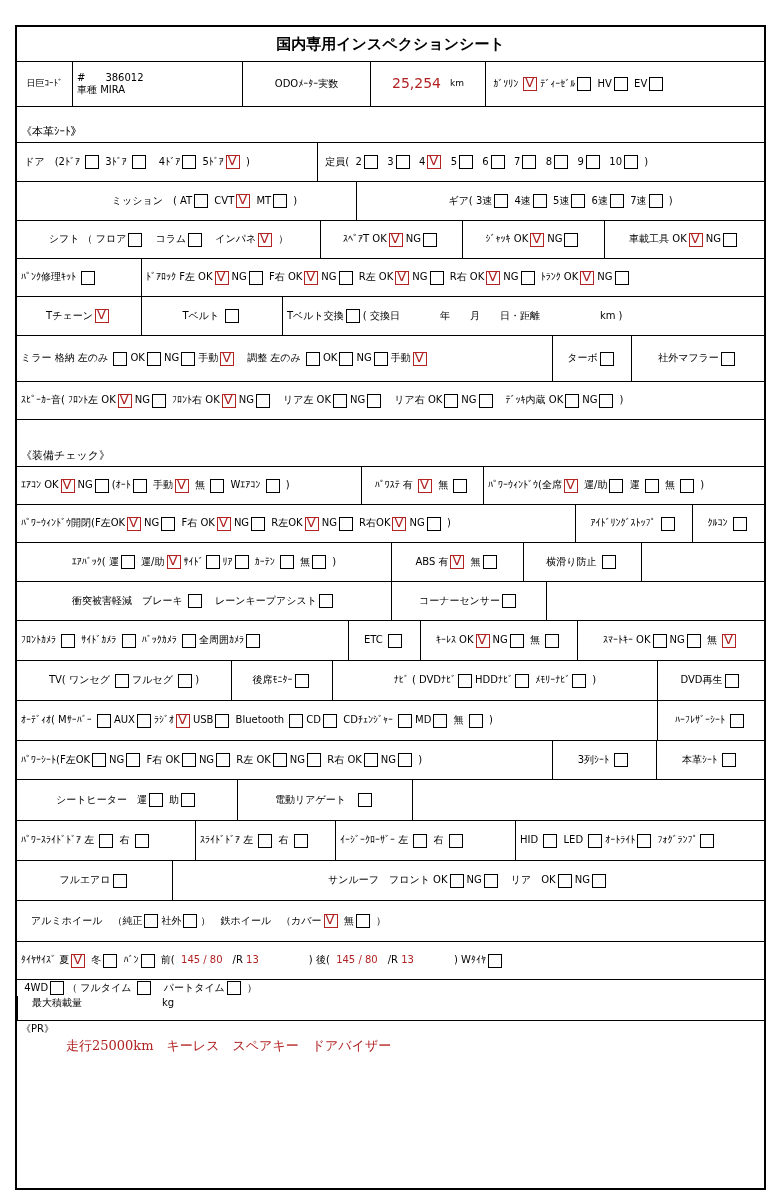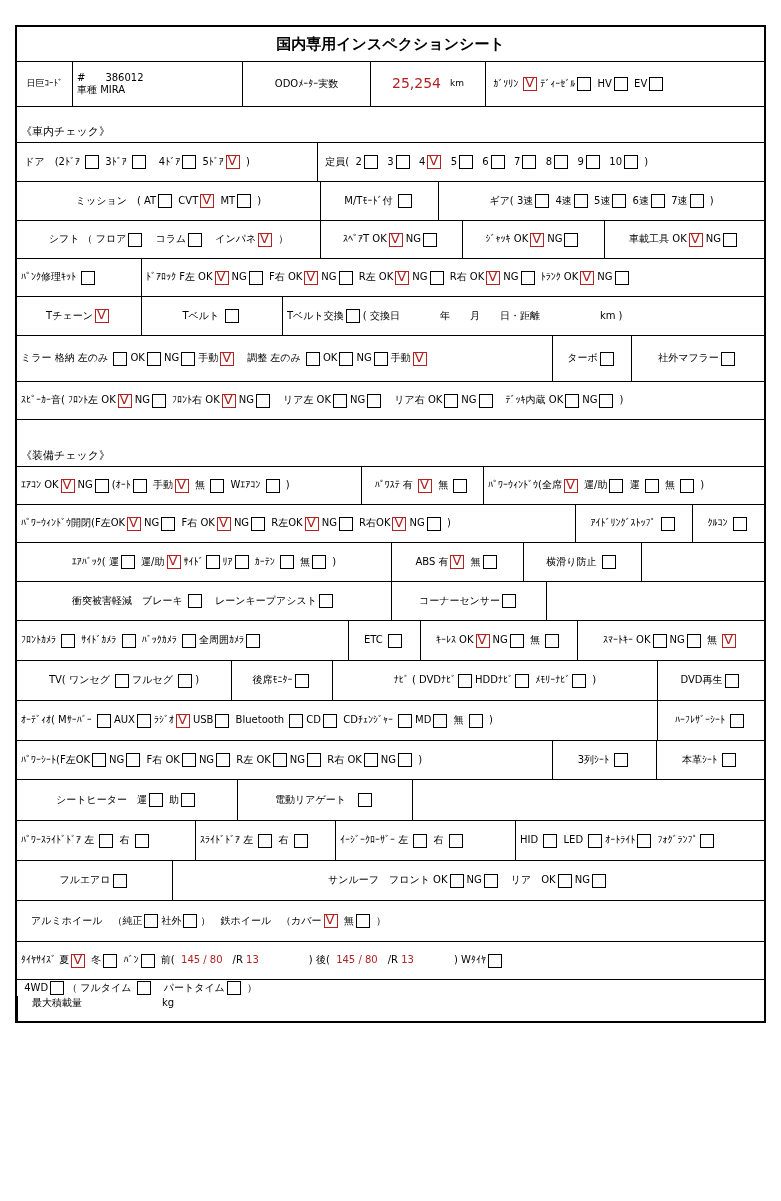--- a/index.html
+++ b/index.html
@@ -76,21 +76,21 @@
         <span>ﾃﾞｨｰｾﾞﾙ</span>
         <span class="cb"></span>
         <span> HV</span>
         <span class="cb"></span>
         <span> EV</span>
         <span class="cb"></span>
       </div>
     </div>
     <div class="row section" style="height: 36px;">
       <div class="cell grow">
-        <span>《車内チェック》</span>
+        <span>《本革ｼｰﾄ》</span>
       </div>
     </div>
     <div class="row" style="height: 39px;">
       <div class="cell" style="width: 300px;">
         <span> ドア　(2ﾄﾞｱ </span>
         <span class="cb"></span>
         <span> 3ﾄﾞｱ </span>
         <span class="cb"></span>
         <span>　4ﾄﾞｱ</span>
         <span class="cb"></span>
@@ -113,33 +113,29 @@
         <span class="cb"></span>
         <span>  8</span>
         <span class="cb"></span>
         <span>  9</span>
         <span class="cb"></span>
         <span>  10</span>
         <span class="cb"></span>
         <span> )</span>
       </div>
     </div>
-    <div class="row" style="height: 39px;">
+    <div class="row" style="height: 39px; padding-left: 36px;">
       <div class="cell c" style="width: 303px;">
         <span>ミッション　( AT</span>
         <span class="cb"></span>
         <span> CVT</span>
         <span class="cb on"></span>
         <span> MT</span>
         <span class="cb"></span>
         <span> )</span>
-      </div>
-      <div class="cell c" style="width: 118px;">
-        <span>M/Tﾓｰﾄﾞ付 </span>
-        <span class="cb"></span>
       </div>
       <div class="cell grow c">
         <span>ギア( 3速</span>
         <span class="cb"></span>
         <span> 4速</span>
         <span class="cb"></span>
         <span> 5速</span>
         <span class="cb"></span>
         <span> 6速</span>
         <span class="cb"></span>
@@ -596,13 +592,24 @@
         <span class="cb"></span>
         <span>　パートタイム</span>
         <span class="cb"></span>
         <span> ）</span>
       </div>
       <div class="cell" style="width: 241px;">
         <span>　最大積載量　　　　　　　　kg</span>
       </div>
       <div class="cell grow"></div>
     </div>
+    <div class="row pr" style="height: 167px;">
+      <div class="cell grow multi">
+        <div class="line">
+          <span>《PR》</span>
+        </div>
+        <div class="line">
+          <span>　　　</span>
+          <span class="red">走行25000km　キーレス　スペアキー　ドアバイザー</span>
+        </div>
+      </div>
+    </div>
   </div>
 
 </body></html>

